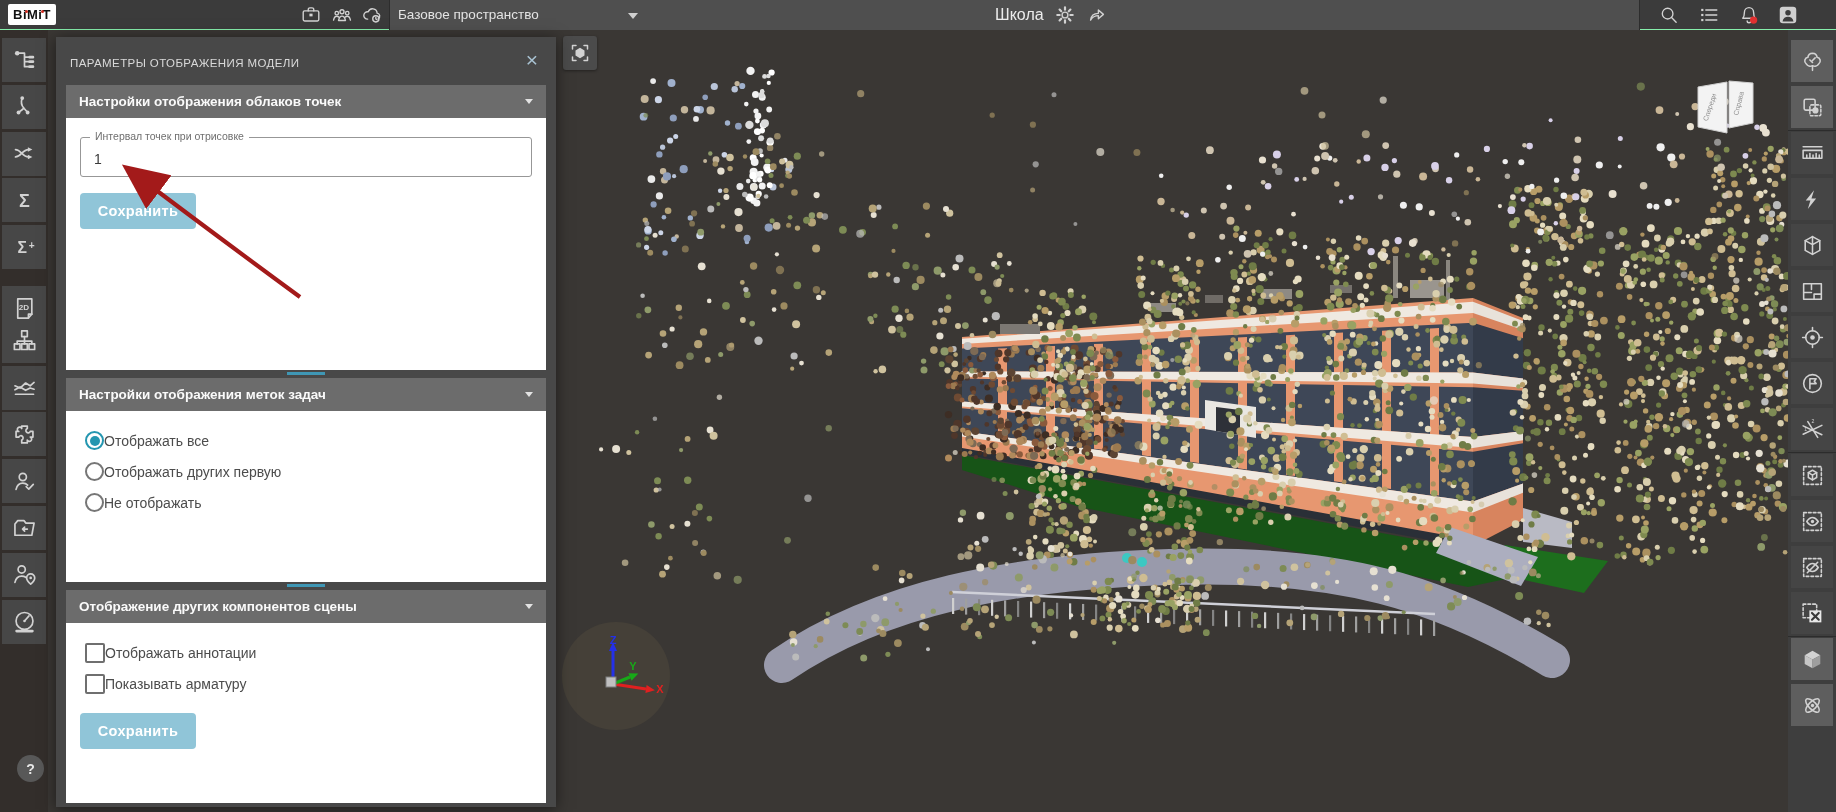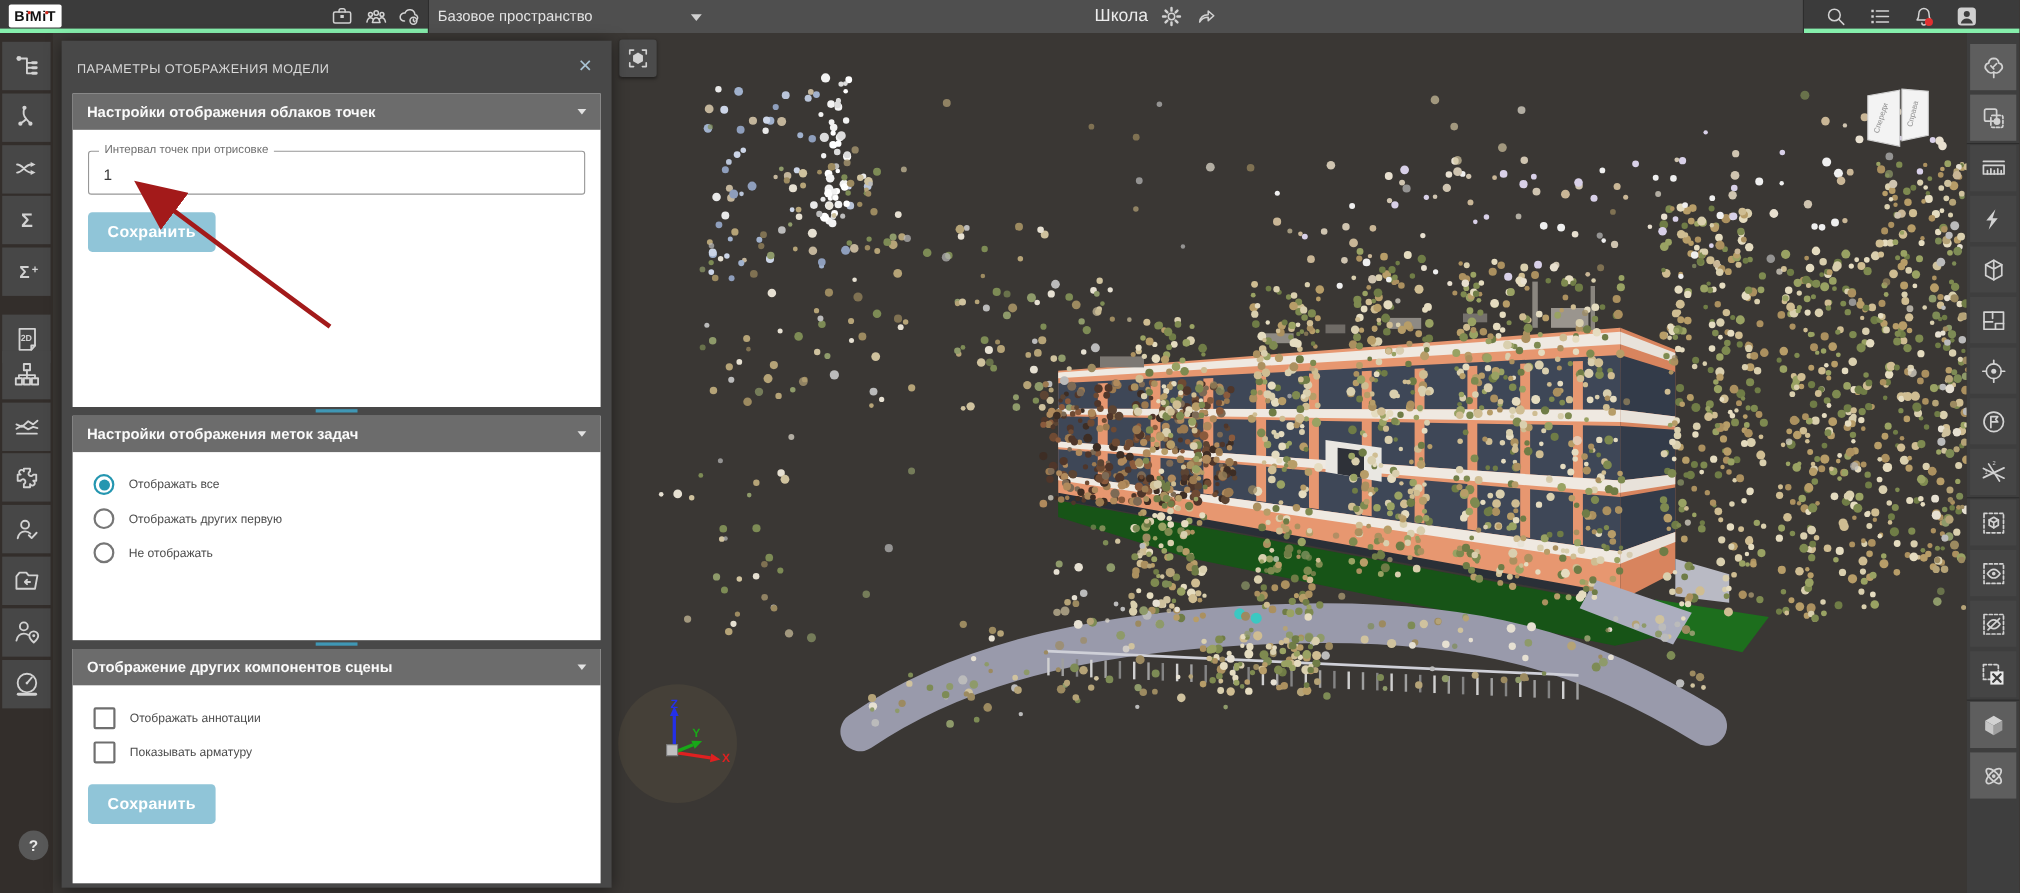--- a/index.html
+++ b/index.html
@@ -1,19 +1,19 @@
 <!DOCTYPE html>
 <html><head>
 <meta charset="utf-8">
 <style>
   html,body{margin:0;padding:0;}
   body{width:1836px;height:812px;overflow:hidden;position:relative;background:#3a3734;
        font-family:"Liberation Sans","DejaVu Sans",sans-serif;-webkit-font-smoothing:antialiased;}
   
-  .topbar{position:absolute;left:0;top:0;width:1836px;height:30px;background:#3b3b3b;z-index:40;border-bottom:4px solid #86efac;box-sizing:border-box;}
+  .topbar{position:absolute;left:0;top:0;width:1836px;height:30px;background:#3b3b3b;z-index:40;border-bottom:1px solid #86efac;box-sizing:border-box;}
   .tb-mid{position:absolute;left:389px;top:0;width:1251px;height:30px;background:#4f4f4f;border-left:1px solid #2d2d2d;border-right:1px solid #2d2d2d;box-sizing:border-box;}
   .logo{position:absolute;left:8px;top:4px;height:21px;background:#fff;border-radius:2px;padding:0 5px;display:flex;align-items:center;}
   .logo-txt{font-size:13px;font-weight:bold;color:#111;letter-spacing:0.5px;font-family:"Liberation Sans",sans-serif;}
   .logo .tittle{position:absolute;width:3px;height:3px;background:#d22a1e;border-radius:50%;top:6px;}
   .tbi{position:absolute;top:4px;width:22px;height:22px;}
   .tbi svg{width:22px;height:22px;display:block;}
   .tb-text{position:absolute;top:0;height:44px;line-height:30px;color:#e3e3e3;font-size:13.5px;}
   .tb-caret{position:absolute;top:13px;width:0;height:0;border-left:5px solid transparent;border-right:5px solid transparent;border-top:6px solid #d0d0d0;}
   .tb-title{position:absolute;top:0;height:30px;line-height:30px;color:#ececec;font-size:16px;}
   
@@ -71,21 +71,21 @@
   .save{display:block;margin:35px 0 0 14px;width:116px;height:36px;border:none;border-radius:4px;background:#90c5d8;
         color:#ffffff;font-size:14.5px;font-weight:bold;letter-spacing:.3px;cursor:pointer;font-family:inherit;}
   .bd3 .save{margin-top:14px;}
   .opt-row{display:flex;align-items:center;height:31px;padding-left:19px;cursor:pointer;}
   .bd2 .opt-row:first-child{padding-top:14px;}
   .bd3 .opt-row:first-child{padding-top:14px;}
   .radio{width:19px;height:19px;border:2px solid #767676;border-radius:50%;box-sizing:border-box;position:relative;flex:none;}
   .radio.on{border-color:#2496b0;}
   .radio.on::after{content:'';position:absolute;left:2.5px;top:2.5px;right:2.5px;bottom:2.5px;background:#2496b0;border-radius:50%;}
   .cbx{width:16px;height:16px;border:2px solid #6f6f6f;border-radius:2px;box-sizing:content-box;flex:none;}
-  .olabel{margin-left:13px;font-size:11px;color:#4c4c4c;}
+  .olabel{font-size:14px;color:#4c4c4c;}
   
   .arrow{position:absolute;left:0;top:0;z-index:60;pointer-events:none;}
 </style>
 </head>
 <body>
 
 <header class="topbar">
   <div class="tb-mid"></div>
 
   <div class="logo">

